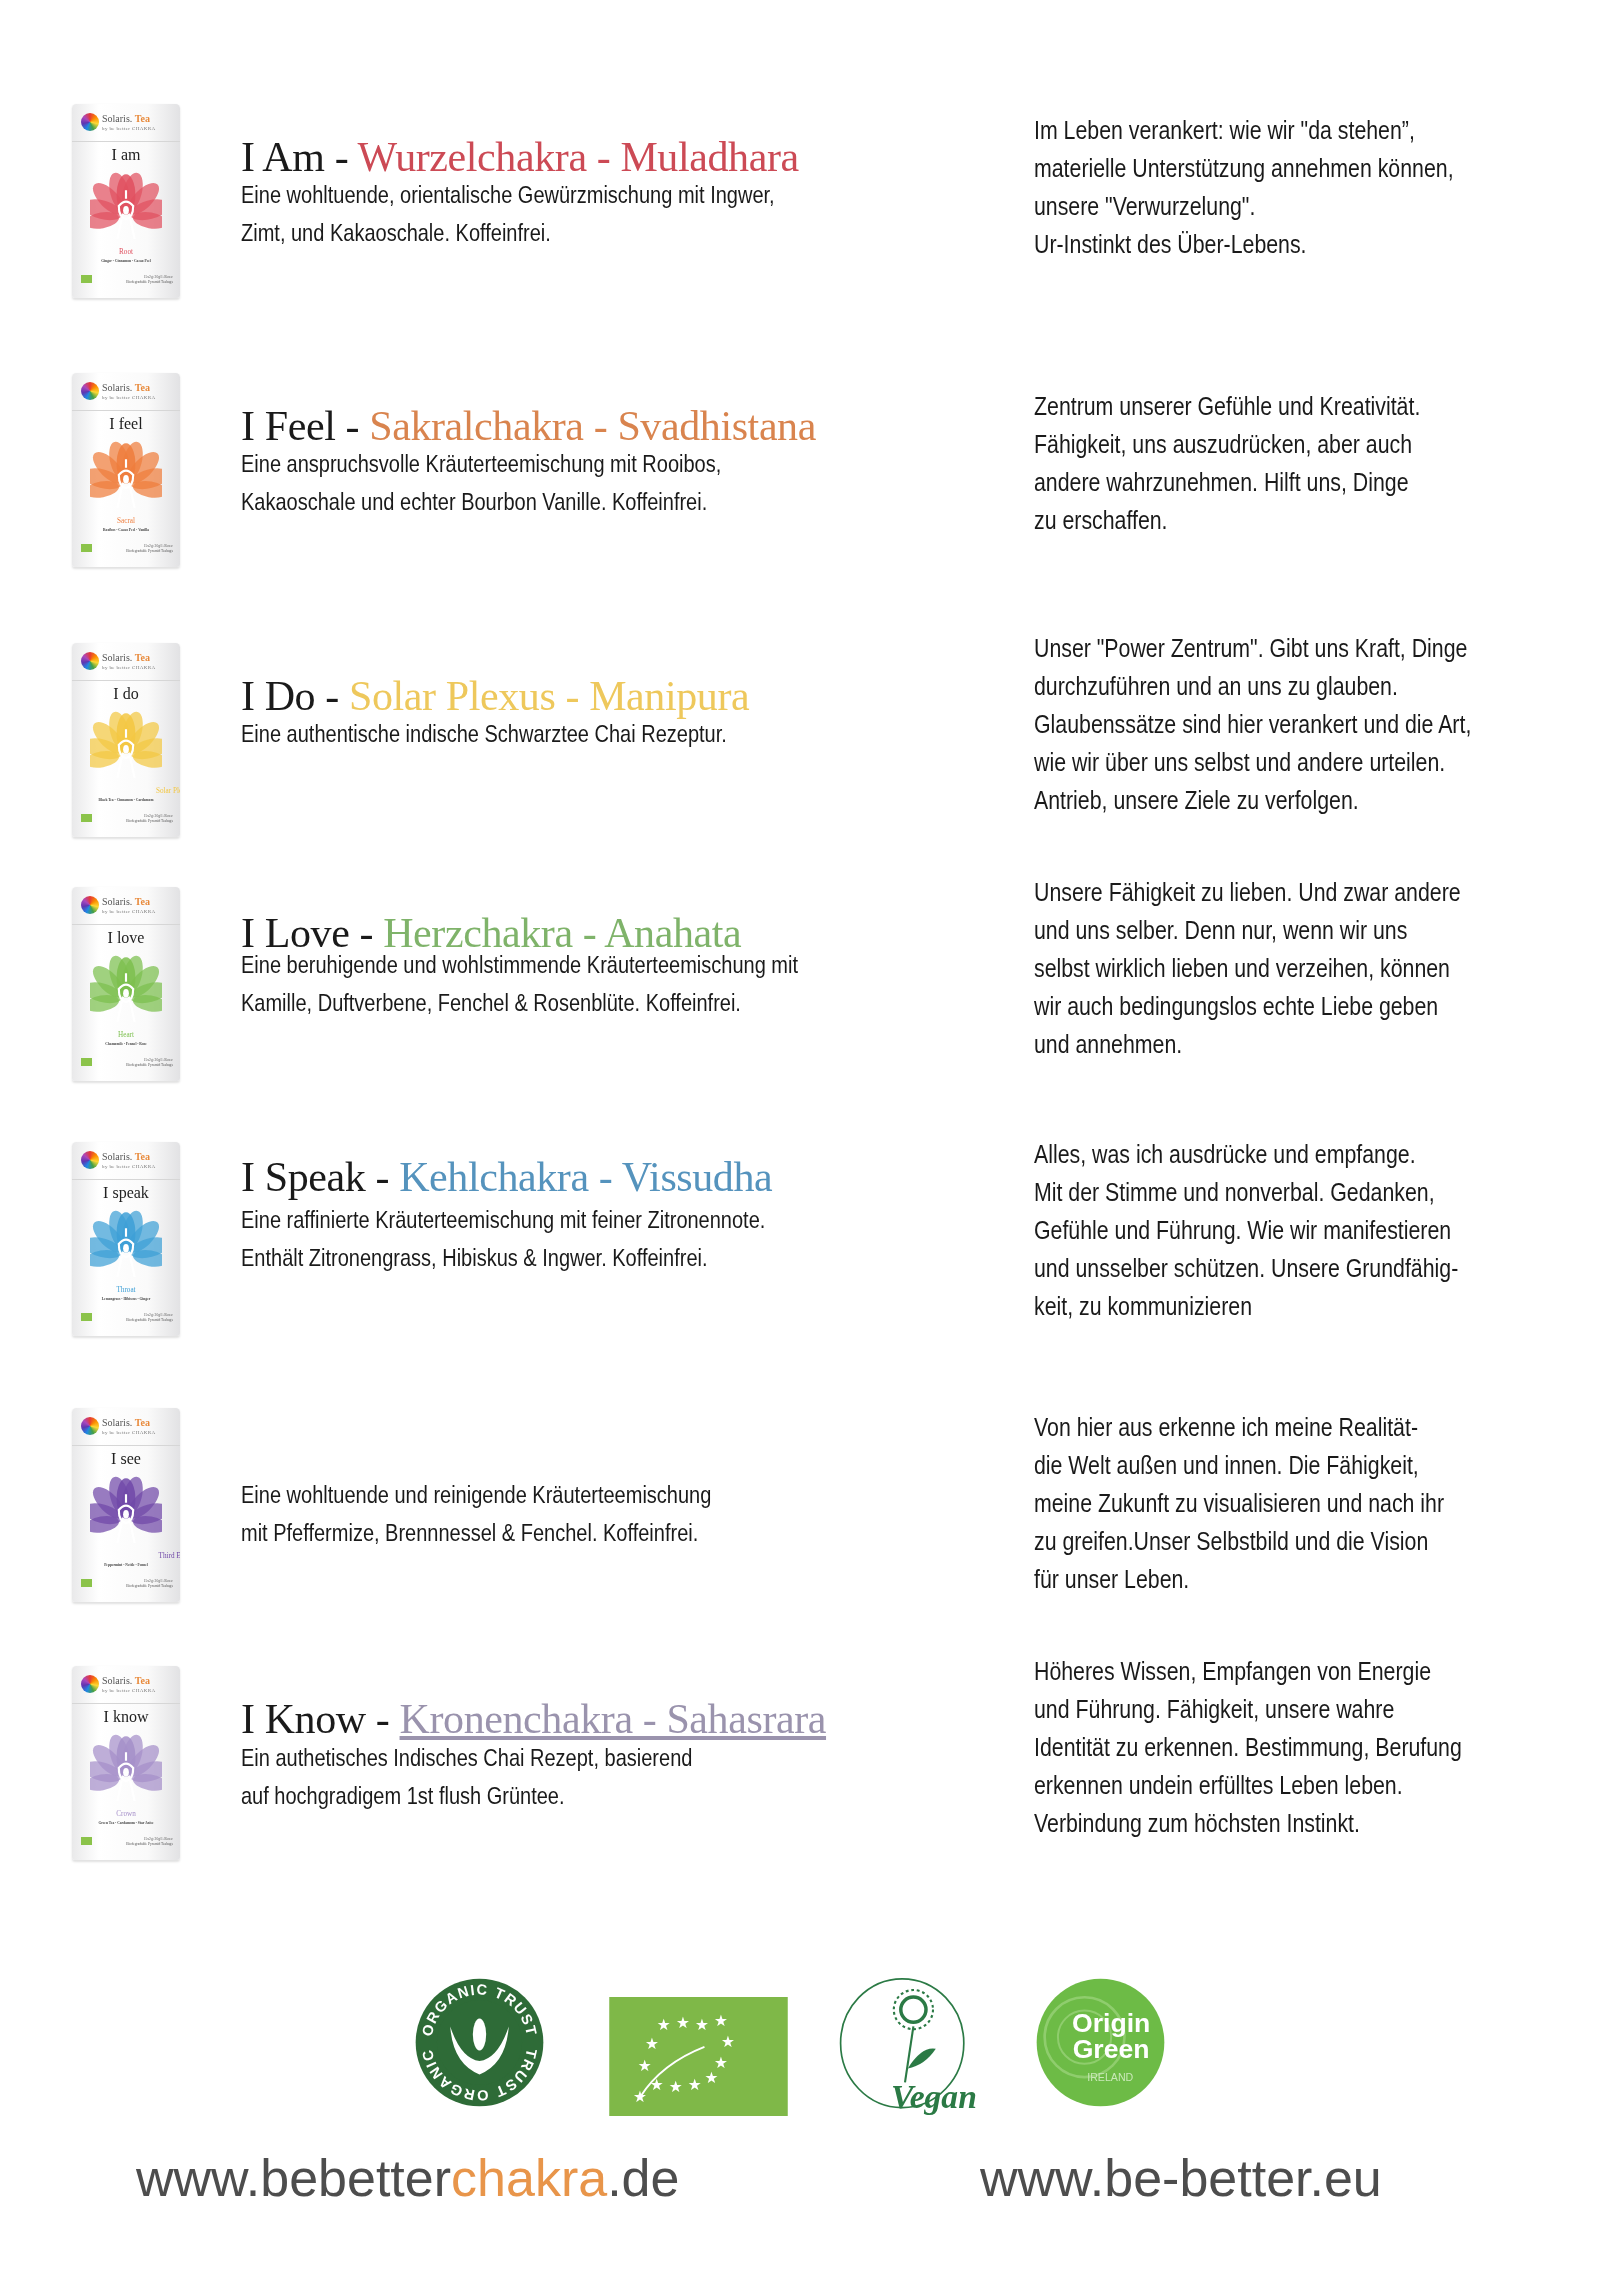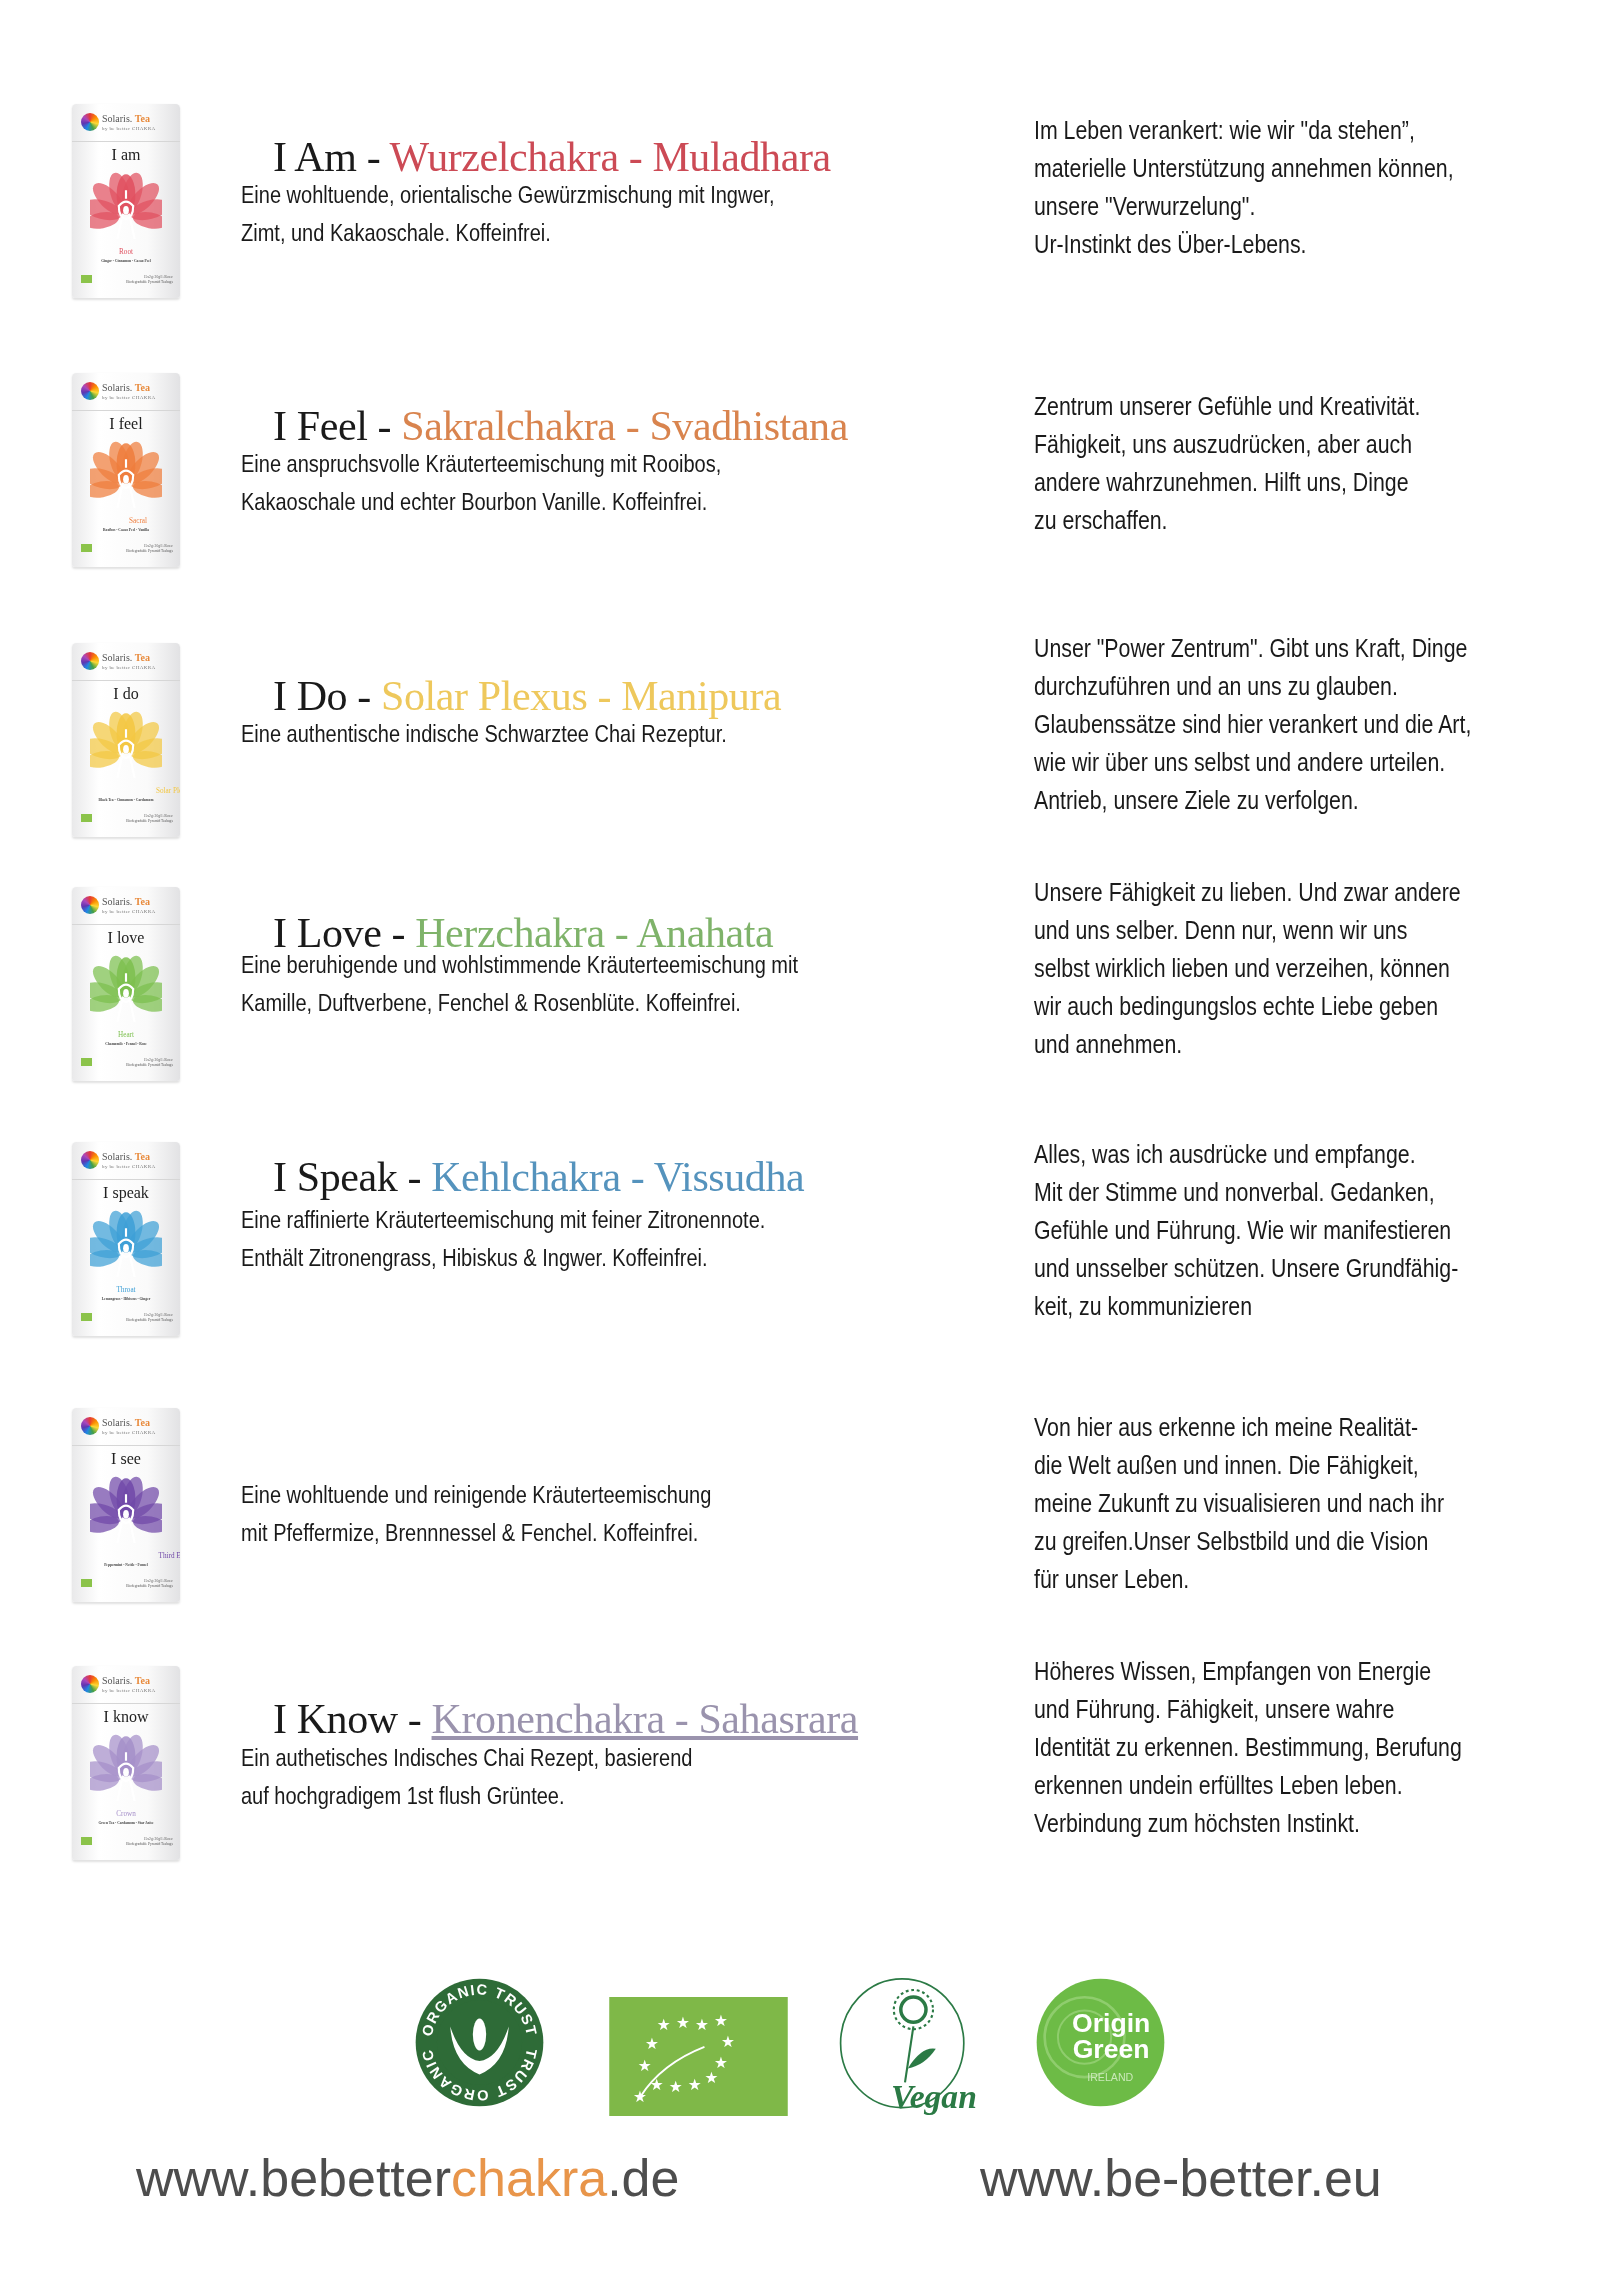--- a/index.html
+++ b/index.html
@@ -10,21 +10,21 @@
   .can .logo-mark { position:absolute; left:8.6px; top:8.6px; width:18.7px; height:18.7px; border-radius:50%; background:conic-gradient(#e53935,#fb8c00,#fdd835,#43a047,#1e88e5,#5e35b1,#ab47bc,#e53935); }
   .can .brand { position:absolute; left:30px; top:8.6px; font-family:"Liberation Serif", serif; font-size:10px; color:#555; white-space:nowrap; }
   .can .brand b { color:#e8893a; font-weight:bold; }
   .can .brand-sub { position:absolute; left:30px; top:21.5px; font-family:"Liberation Serif", serif; font-size:5px; color:#777; letter-spacing:0.4px; }
   .can .can-title { position:absolute; left:0; width:100%; top:42px; text-align:center; font-family:"Liberation Serif", serif; font-size:16px; color:#222; }
   .can .lotus { position:absolute; left:18px; top:66px; width:72px; height:72px; }
   .can .chakra-en { position:absolute; left:0; width:100%; top:144px; text-align:center; font-family:"Liberation Serif", serif; font-size:7.2px; }
   .can .ing { position:absolute; left:0; width:100%; top:155px; text-align:center; font-family:"Liberation Serif", serif; font-size:3.6px; color:#444; font-weight:bold; }
   .can .eu { position:absolute; left:8.6px; top:171px; width:11.5px; height:8px; background:#8bc34a; }
   .can .weight { position:absolute; right:7.2px; top:171px; font-family:"Liberation Serif", serif; font-size:3.6px; color:#555; text-align:right; line-height:5px; }
-  .heading { position:absolute; left:241px; font-family:"Liberation Serif", serif; font-size:42px; white-space:nowrap; letter-spacing:-0.4px;margin-left:32px; }
+  .heading { position:absolute; left:241px; font-family:"Liberation Serif", serif; font-size:42px; white-space:nowrap; letter-spacing:-0.4px; }
   .heading .en { color:#1a1a1a; }
   .desc { position:absolute; left:241px; font-family:"Liberation Sans", sans-serif; font-size:24.4px; line-height:38px; color:#1a1a1a; transform:scaleX(0.82); transform-origin:left top; white-space:nowrap; }
   .meaning { position:absolute; left:1034px; font-family:"Liberation Sans", sans-serif; font-size:26px; line-height:38px; color:#1a1a1a; transform:scaleX(0.82); transform-origin:left top; white-space:nowrap; }
   .meaning div, .desc div { white-space:nowrap; }
   .logos { position:absolute; left:0; top:1954px; width:1616px; height:158px; }
   .badge { position:absolute; }
   .footer-link { position:absolute; top:2148px; font-family:"Liberation Sans", sans-serif; font-size:52px; color:#4d4d4d; white-space:nowrap; }
   .footer-link .hl { color:#e8954a; }
 </style>
 </head>
@@ -91,21 +91,21 @@
           <ellipse cx="50" cy="30" rx="13" ry="28" fill="#ef7d3c" fill-opacity="0.72" transform="rotate(15 50 64)"></ellipse>
           <ellipse cx="50" cy="30" rx="13" ry="28" fill="#ef7d3c" fill-opacity="0.72" transform="rotate(45 50 64)"></ellipse>
           <ellipse cx="50" cy="30" rx="13" ry="28" fill="#ef7d3c" fill-opacity="0.72" transform="rotate(75 50 64)"></ellipse>
           <ellipse cx="50" cy="30" rx="11" ry="24" fill="#ef7d3c" fill-opacity="0.72" transform="rotate(-100 50 64)"></ellipse>
           <ellipse cx="50" cy="30" rx="11" ry="24" fill="#ef7d3c" fill-opacity="0.72" transform="rotate(100 50 64)"></ellipse>
           <ellipse cx="50" cy="34" rx="13" ry="28" fill="#ef7d3c" fill-opacity="0.85"></ellipse>
           <path d="M50 28 L50 40 M40 50 Q50 38 60 50 Q60 66 50 68 Q40 66 40 50 Z" stroke="#ffffff" stroke-width="3" fill="none"></path>
           <ellipse cx="50" cy="56" rx="4" ry="6" fill="#ffffff"></ellipse>
           <path d="M44 68 L38 96 M56 68 L62 96" stroke="#ffffff" stroke-width="3"></path>
         </svg>
-      <div class="chakra-en" style="color: rgb(239, 125, 60); padding-left: 12px;">Sacral</div>
+      <div class="chakra-en" style="color: rgb(239, 125, 60);">Sacral</div>
       <div class="ing">Rooibos - Cacao Peel - Vanilla</div>
       <span class="eu"></span>
       <div class="weight">
           <div>15x2g: 30g/1.05oz℮</div>
           <div>Biodegradable Pyramid Teabags</div>
         </div>
     </div>
     <div class="heading" style="top: 29px;">
       <span class="en">I Feel</span><span class="sep"> - </span><span class="de" style="color: rgb(217, 132, 78);">Sakralchakra - Svadhistana</span>
     </div>

